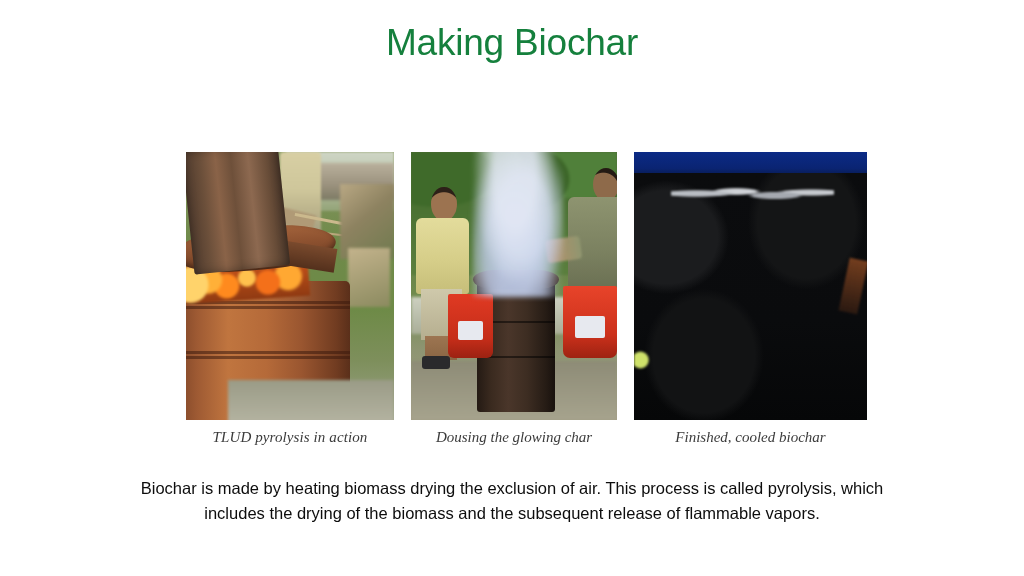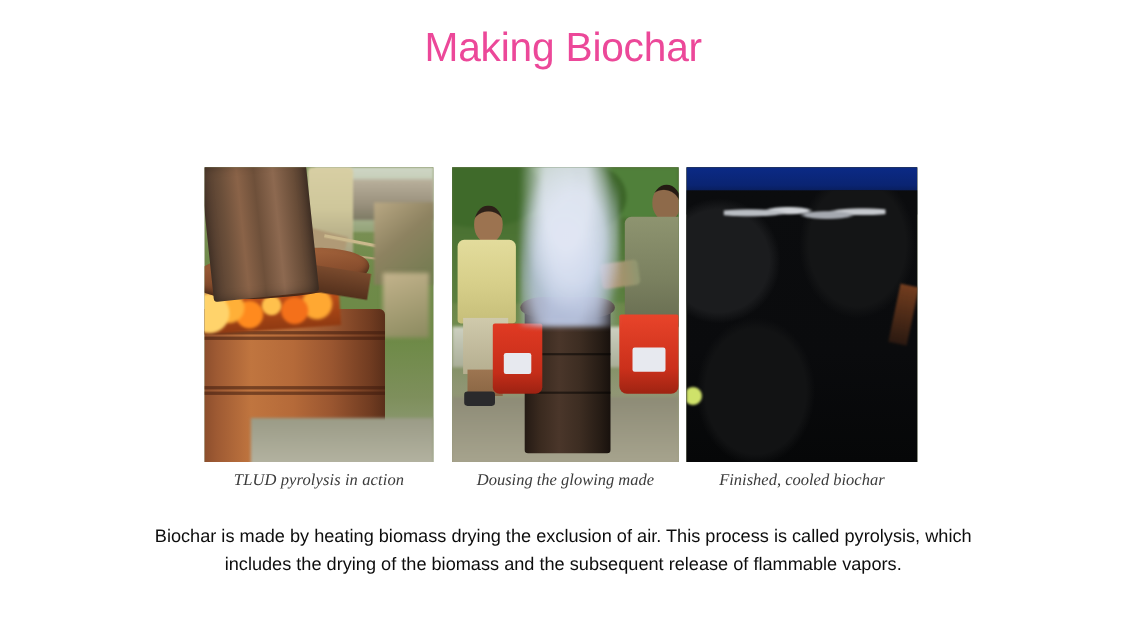--- a/index.html
+++ b/index.html
@@ -28,40 +28,40 @@
     top: 20px;
     left: 0;
     width: 1024px;
     text-align: center;
     line-height: 1.22;
   }
   .title-line {
     font-family: "Liberation Sans", sans-serif;
     font-size: 37px;
     font-weight: 400;
-    color: #ec4899;
+    color: #15803d;
     letter-spacing: -0.2px;
     white-space: nowrap;
   }
 
   
   .figure-row {
     position: absolute;
     top: 152px;
     left: 186px;
     width: 652px;
     height: 312px;
   }
   .figure {
     position: absolute;
     top: 0;
   }
   .fig-1 { left: 0px;   width: 208px; }
   .fig-2 { left: 225px; width: 206px; }
-  .fig-3 { left: 438px; width: 210px; }
+  .fig-3 { left: 448px; width: 233px; }
 
   .photo {
     width: 100%;
     height: 268px;
     overflow: hidden;
     position: relative;
     background: #6f7a52;
   }
   .fig-1 .photo { height: 268px; }
   .fig-2 .photo { height: 268px; }
@@ -440,21 +440,21 @@
         <div class="p2-man-right">
           <div class="p2-head-r"></div>
           <div class="p2-shirt-r"></div>
           <div class="p2-arm-r"></div>
         </div>
         <div class="p2-bucket-right">
           <div class="p2-bucket-label"></div>
         </div>
         <div class="p2-smoke"></div>
       </div>
-      <div class="caption">Dousing the glowing made</div>
+      <div class="caption">Dousing the glowing char</div>
     </div>
 
     <div class="figure fig-3">
       <div class="photo">
         <div class="p3-bg"></div>
         <div class="p3-sky"></div>
         <div class="p3-char"></div>
         <div class="p3-topband"></div>
         <div class="p3-pile"></div>
         <div class="p3-green"></div>

